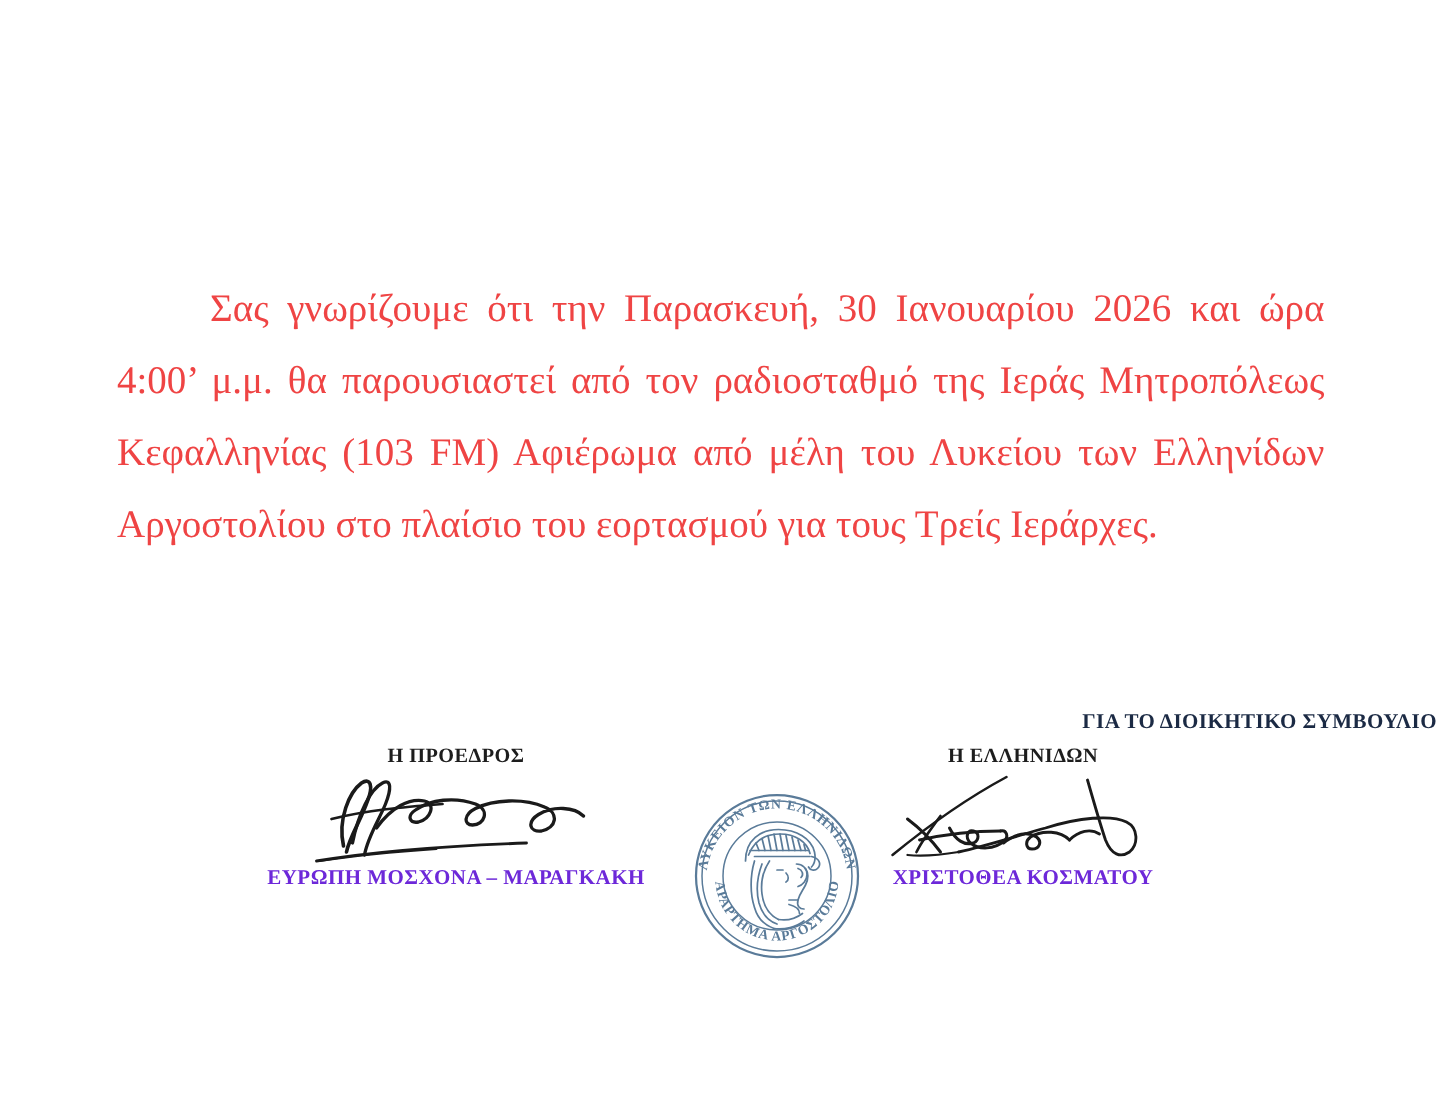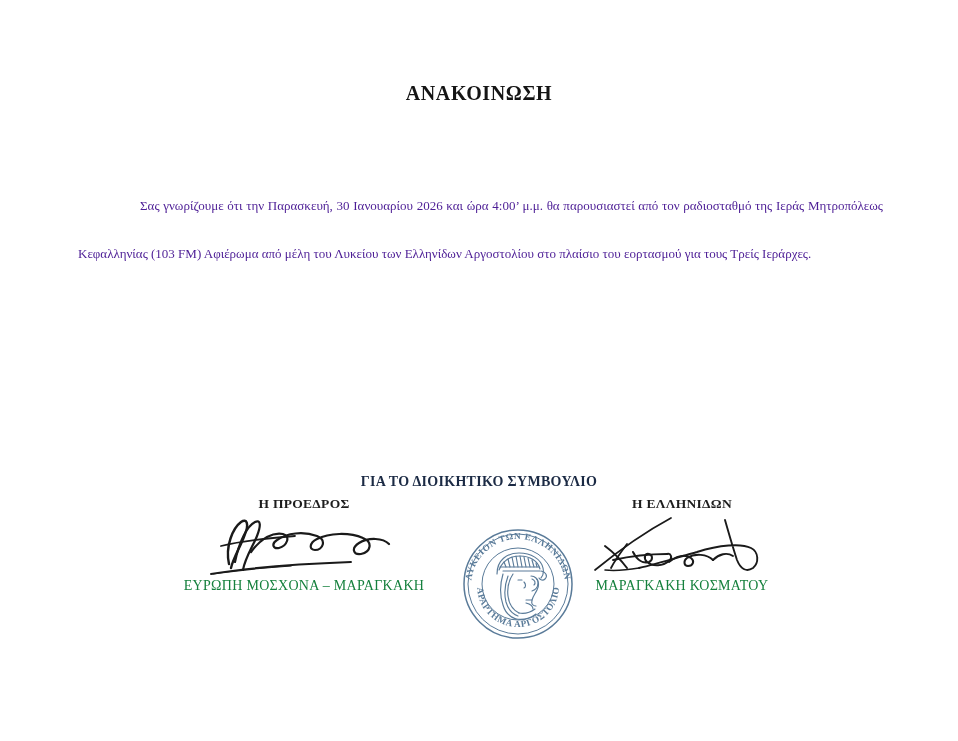--- a/index.html
+++ b/index.html
@@ -38,37 +38,37 @@
 
   
   .body-block {
     position: absolute;
     top: 182px;
     left: 78px;
     width: 805px;
   }
   .body-par {
     margin: 0;
-    font-size: 13px;
+    font-size: 26px;
     line-height: 48px;
     text-align: justify;
     text-justify: inter-word;
     text-indent: 62px;
-    color: #4c1d95;
+    color: #ef4444;
   }
 
   
   .sig-area {
     position: absolute;
     top: 474px;
     left: 0;
     width: 958px;
   }
   .board-heading {
-    text-align: center;
+    text-align: right;
     font-size: 14px;
     font-weight: bold;
     letter-spacing: 0.3px;
     color: #1b2a44;
   }
 
   .sig-row {
     position: relative;
     width: 958px;
     height: 130px;
@@ -90,42 +90,41 @@
     letter-spacing: 0.3px;
     color: #1d1d1d;
   }
   .sig-ink {
     height: 66px;
     position: relative;
   }
   .sig-ink svg { display: block; margin: 0 auto; }
   .sig-name {
     font-size: 14px;
-    font-weight: normal;
+    font-weight: bold;
     letter-spacing: 0.3px;
-    color: #15803d;
+    color: #6d28d9;
     white-space: nowrap;
   }
 
   
   .seal {
     position: absolute;
     left: 441px;
     top: 28px;
     width: 130px;
     height: 118px;
   }
   .seal svg { display: block; }
 </style>
 </head>
 <body>
 
 <div class="page">
 
-  <div class="doc-title">ΑΝΑΚΟΙΝΩΣΗ</div>
 
   <div class="body-block">
     <p class="body-par">Σας γνωρίζουμε ότι την Παρασκευή, 30 Ιανουαρίου 2026 και ώρα 4:00’ μ.μ. θα παρουσιαστεί από τον ραδιοσταθμό της Ιεράς Μητροπόλεως Κεφαλληνίας (103 FM) Αφιέρωμα από μέλη του Λυκείου των Ελληνίδων Αργοστολίου στο πλαίσιο του εορτασμού για τους Τρείς Ιεράρχες.</p>
   </div>
 
   <div class="sig-area">
 
     <div class="board-heading">ΓΙΑ ΤΟ ΔΙΟΙΚΗΤΙΚΟ ΣΥΜΒΟΥΛΙΟ</div>
 
     <div class="sig-row">
@@ -215,19 +214,19 @@
                        C97 54, 96 49, 100 46 C108 41, 120 42, 126 48" stroke-width="2"></path>
               <path d="M126 48 C132 42, 140 40, 146 44" stroke-width="1.9"></path>
               <path d="M138 8 C142 22, 146 36, 150 48 C154 58, 160 60, 166 56
                        C172 51, 172 40, 164 36 C154 31, 132 33, 110 40
                        C92 45, 70 52, 52 56" stroke-width="1.9"></path>
               <path d="M52 56 C40 58, 28 59, 18 58" stroke-width="1.5"></path>
             </g>
           </svg>
         </div>
 
-        <div class="sig-name">ΜΑΡΑΓΚΑΚΗ ΚΟΣΜΑΤΟΥ</div>
+        <div class="sig-name">ΧΡΙΣΤΟΘΕΑ ΚΟΣΜΑΤΟΥ</div>
       </div>
 
     </div>
   </div>
 
 </div>
 
 </body></html>

